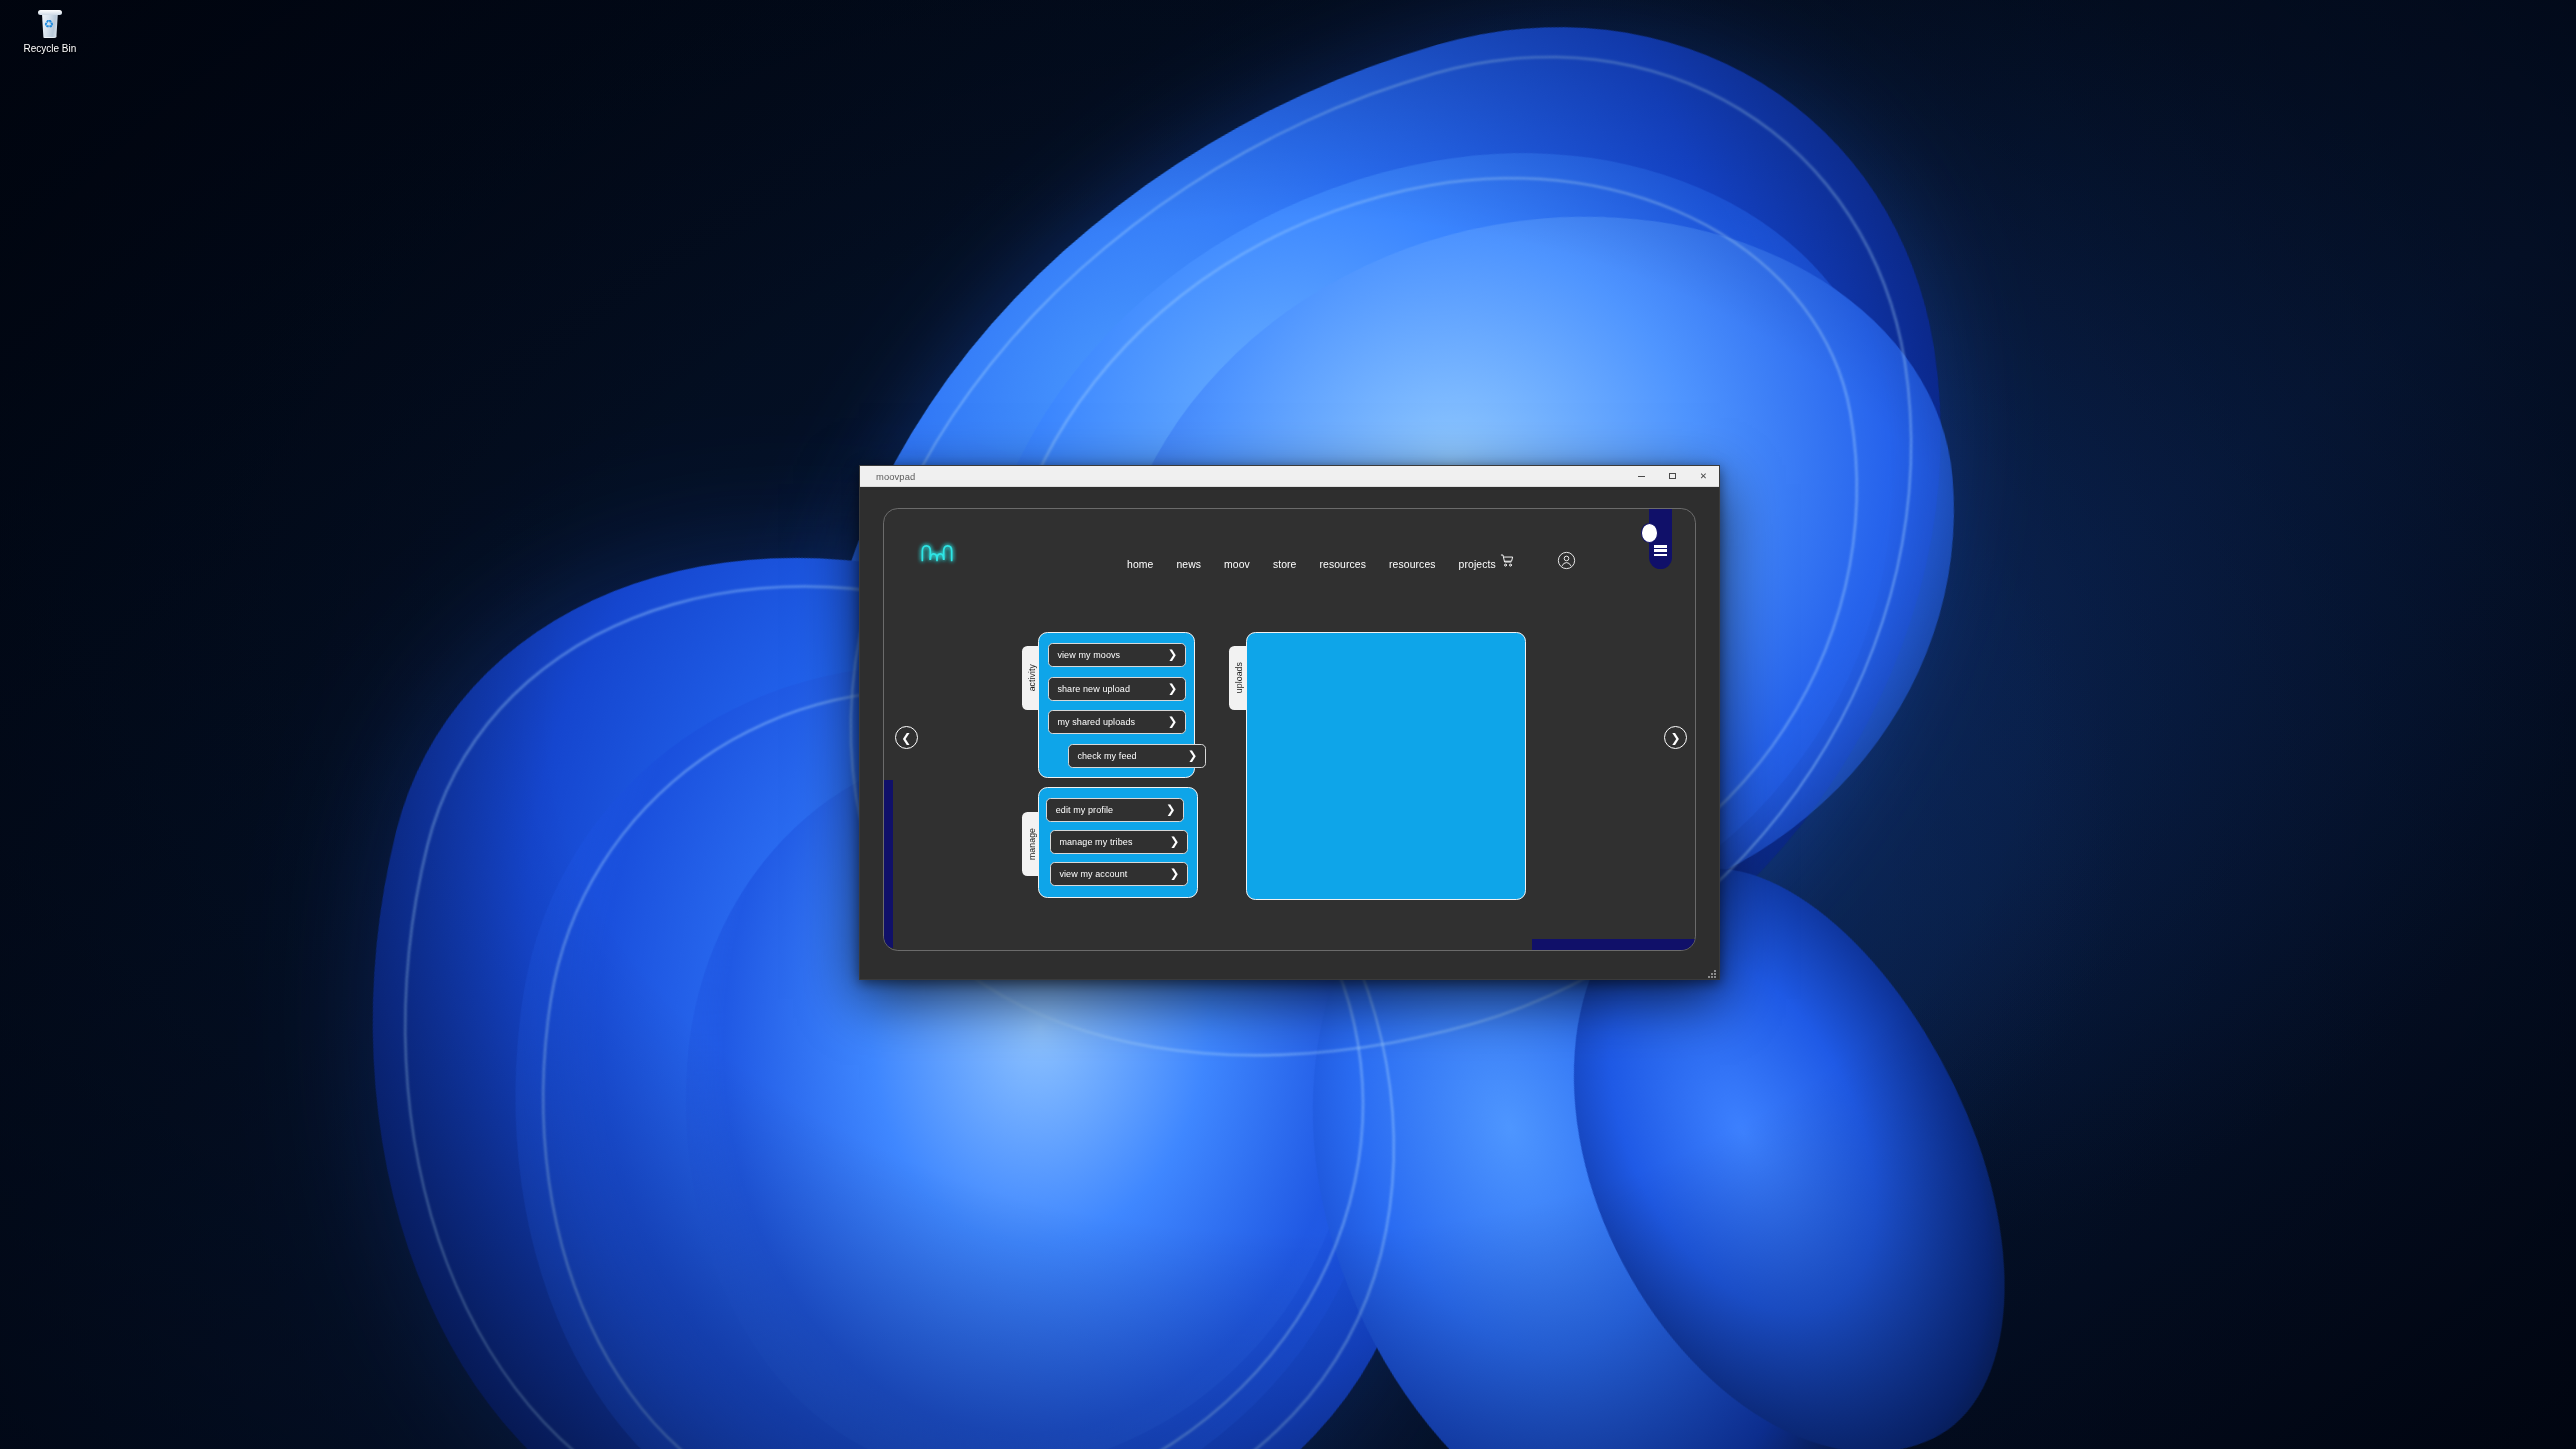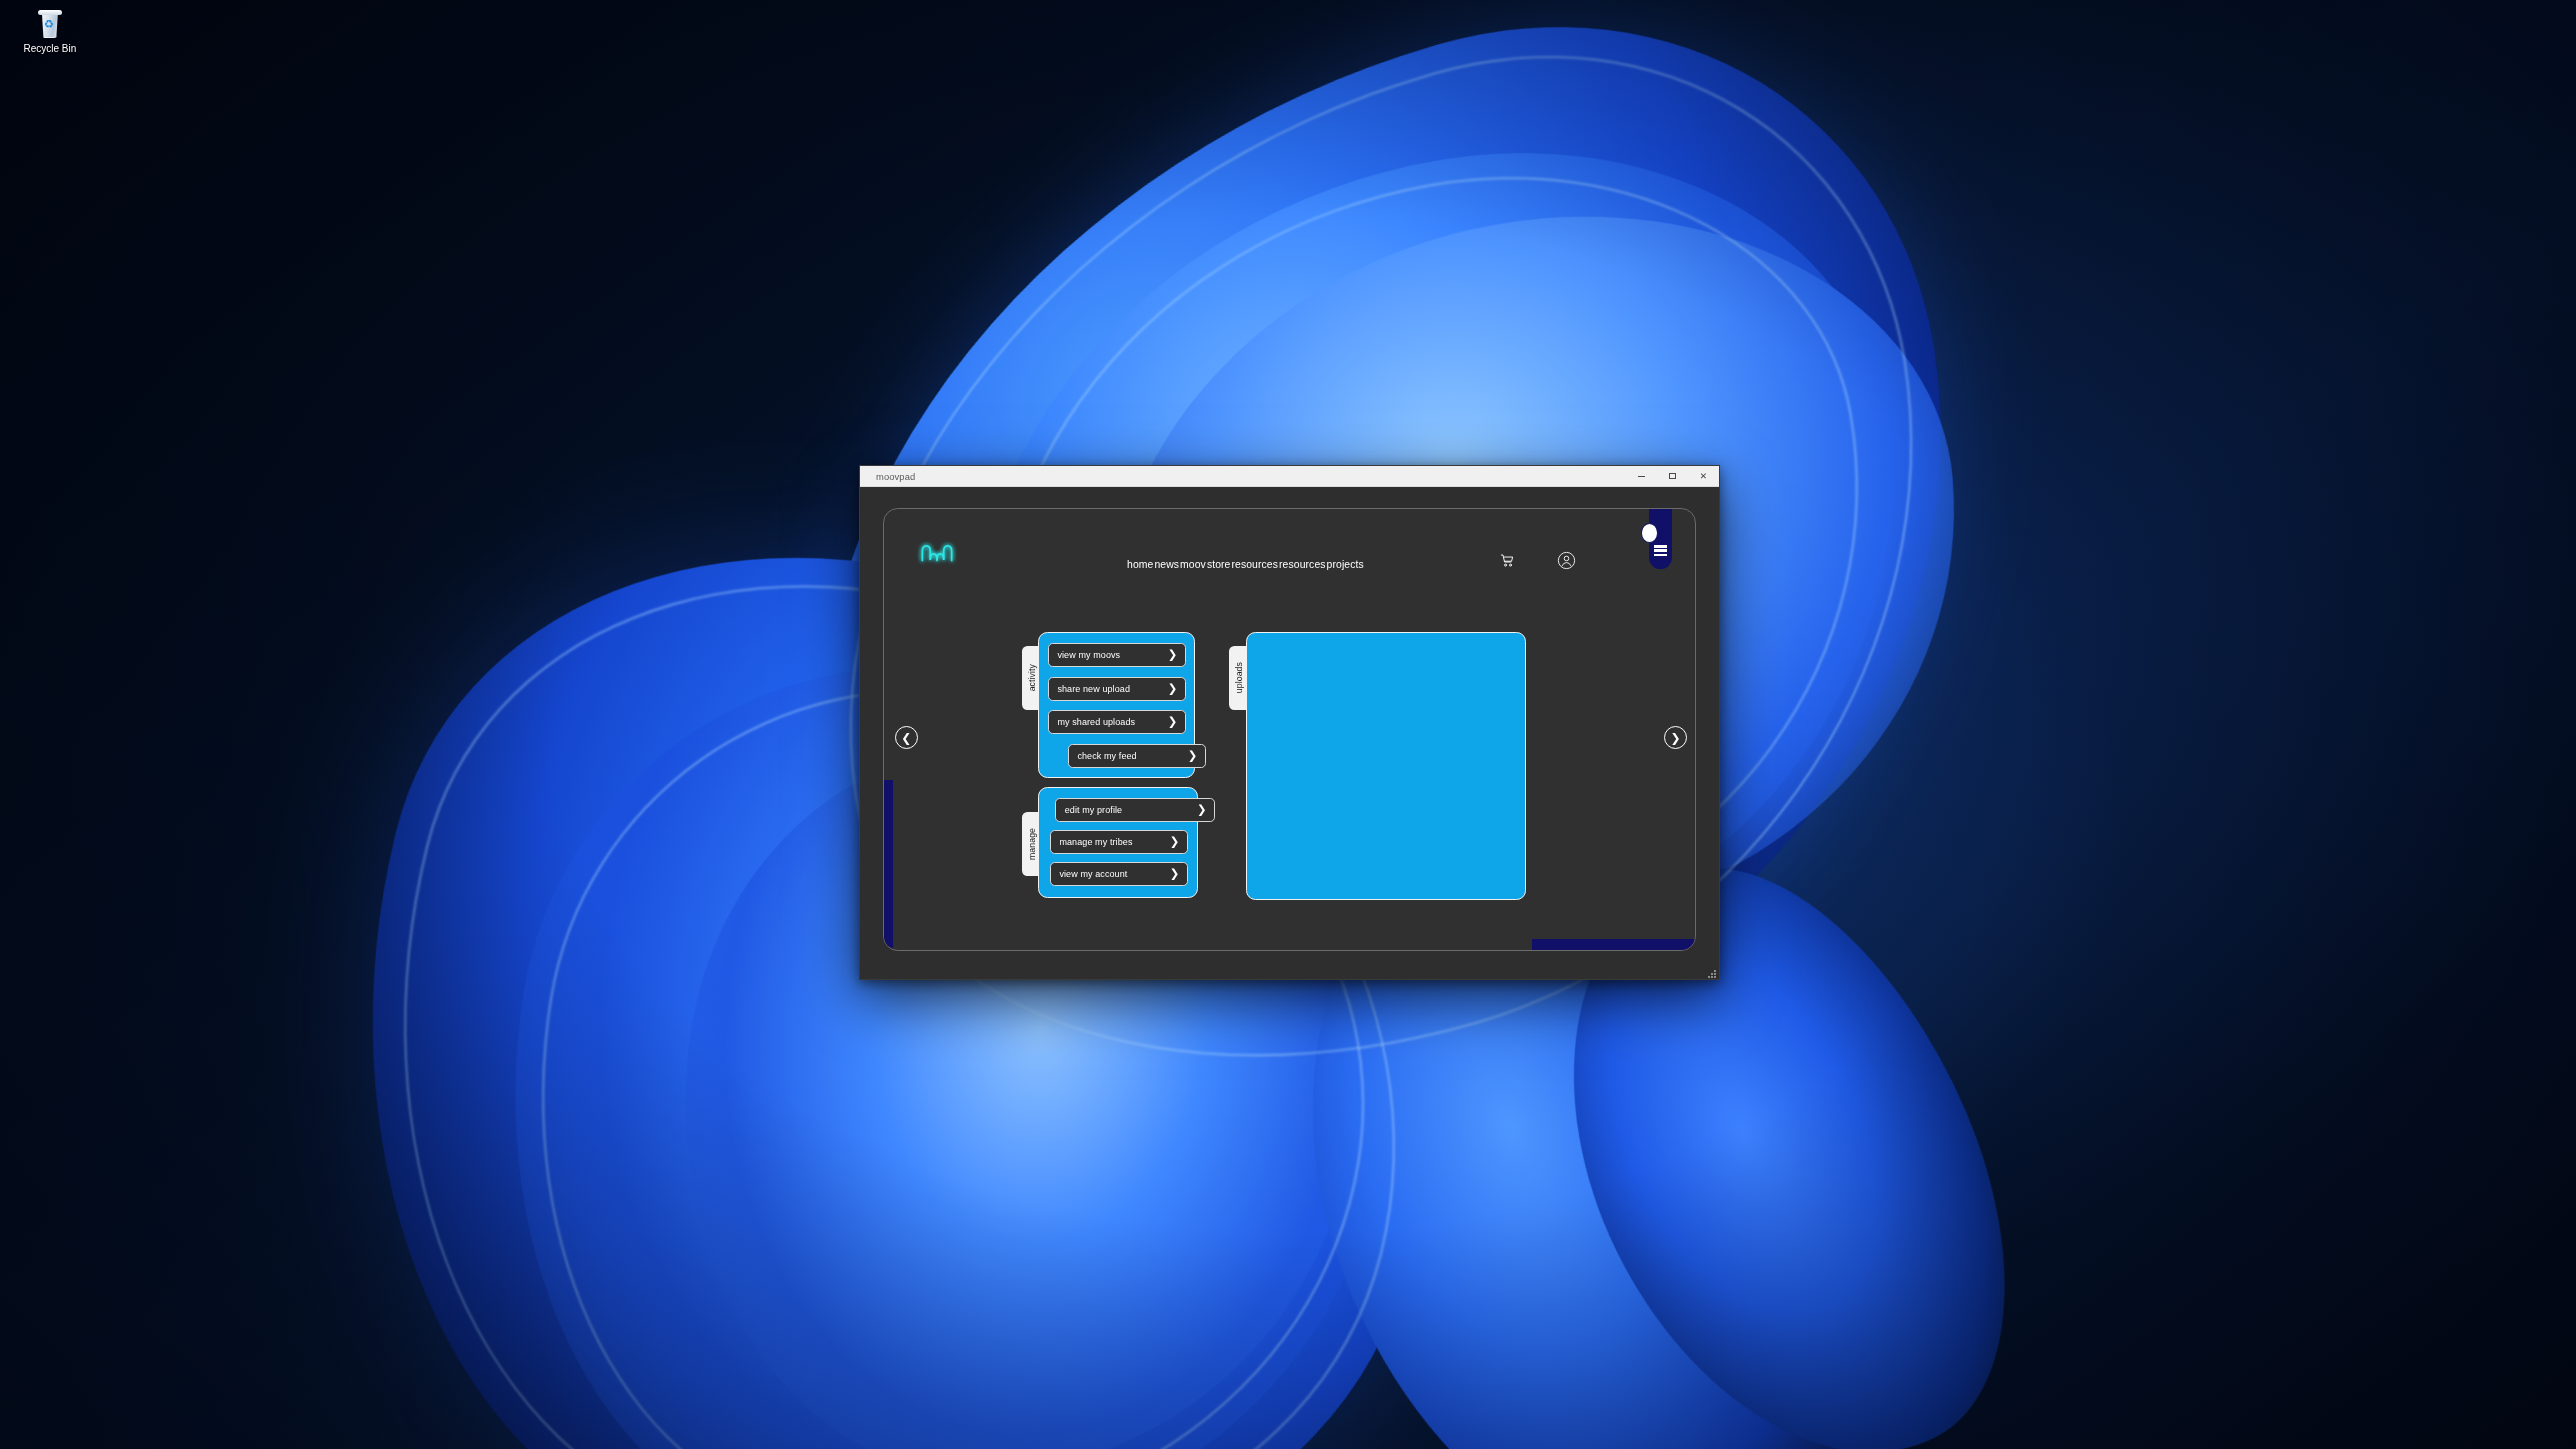--- a/index.html
+++ b/index.html
@@ -218,21 +218,21 @@
     position: absolute;
     left: 35px; top: 29.5px;
     width: 36px; height: 27px;
   }
   #brand-logo svg { display: block; overflow: visible; }
   #main-nav {
     position: absolute;
     left: 243px; top: 50px;
     display: flex;
     align-items: baseline;
-    gap: 1px;
+    gap: 23px;
   }
   #main-nav .nav-link {
     color: #ffffff;
     font-size: 10.4px;
     letter-spacing: 0.1px;
     white-space: nowrap;
     cursor: pointer;
   }
 
   #header-actions {
@@ -495,21 +495,21 @@
               <span class="mb-chev">❯</span>
             </div>
           </div>
         </div>
 
         <div class="folder">
           <div class="folder-tab" style="left:138px; top:303px; width:19px; height:64px;">
             <span>manage</span>
           </div>
           <div class="folder-panel" style="left:154px; top:278px; width:160px; height:111px;">
-            <div class="menu-btn" style="left:16px; top:10px; width:160px; height:23.5px;">
+            <div class="menu-btn" style="left:7px; top:10px; width:138px; height:23.5px;">
               <span class="mb-label">edit my profile</span>
               <span class="mb-chev">❯</span>
             </div>
             <div class="menu-btn" style="left:10.7px; top:42px; width:138px; height:23.5px;">
               <span class="mb-label">manage my tribes</span>
               <span class="mb-chev">❯</span>
             </div>
             <div class="menu-btn" style="left:10.7px; top:74px; width:138px; height:23.5px;">
               <span class="mb-label">view my account</span>
               <span class="mb-chev">❯</span>

